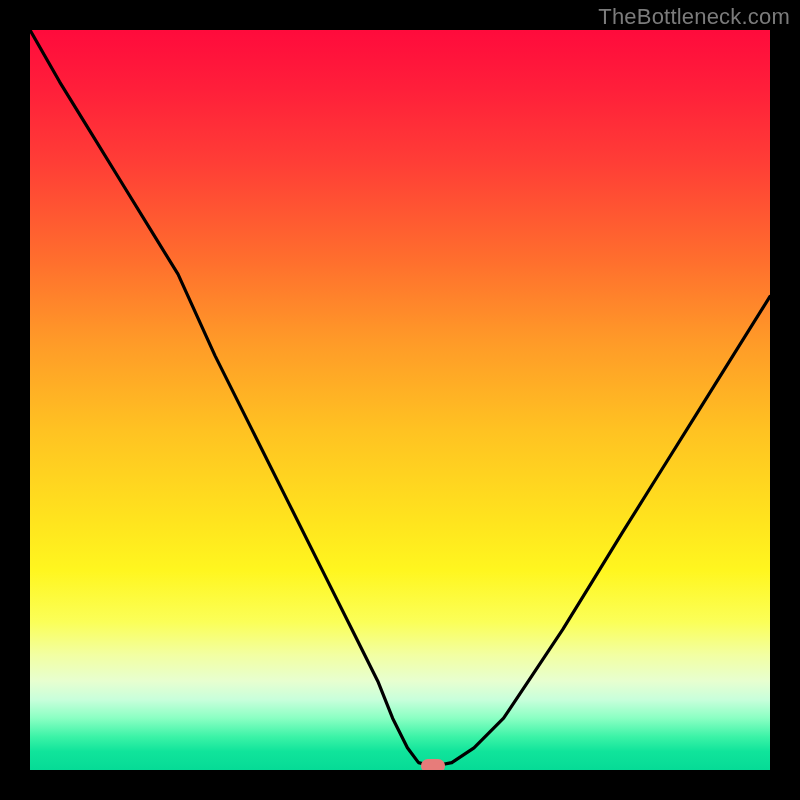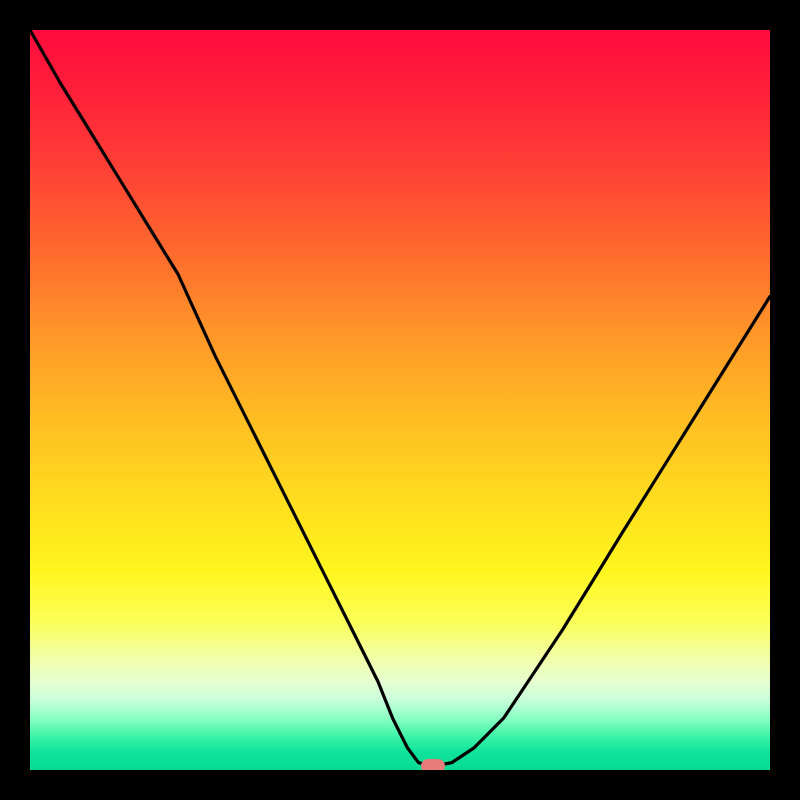--- a/index.html
+++ b/index.html
@@ -74,20 +74,21 @@
     border-radius: 8px;
     transform: translate(-50%, -50%);
     z-index: 5;
   }
 </style>
 </head>
 <body>
 
 <div class="frame">
 
+  <div class="watermark">TheBottleneck.com</div>
 
   <div class="plot">
     <div class="bg-gradient"></div>
 
     <svg class="curve" viewBox="0 0 740 740" preserveAspectRatio="none">
       <path id="curve-path" d="M0.00 0.00 L29.60 51.80 L59.20 99.90 L88.80 148.00 L118.40 196.10 L148.00 244.20 L185.00 325.60 L222.00 399.60 L259.00 473.60 L296.00 547.60 L325.60 606.80 L347.80 651.20 L362.60 688.20 L377.40 717.80 L388.50 732.60 L403.30 736.30 L421.80 732.60 L444.00 717.80 L473.60 688.20 L503.20 643.80 L532.80 599.40 L562.40 551.30 L592.00 503.20 L629.00 444.00 L666.00 384.80 L703.00 325.60 L740.00 266.40" fill="none" stroke="#000000" stroke-width="3.2" stroke-linejoin="round" stroke-linecap="round"></path>
     </svg>
 
     <div id="marker" class="marker" style="left: 403.3px; top: 736.3px; background: rgb(231, 124, 122);"></div>
   </div>

